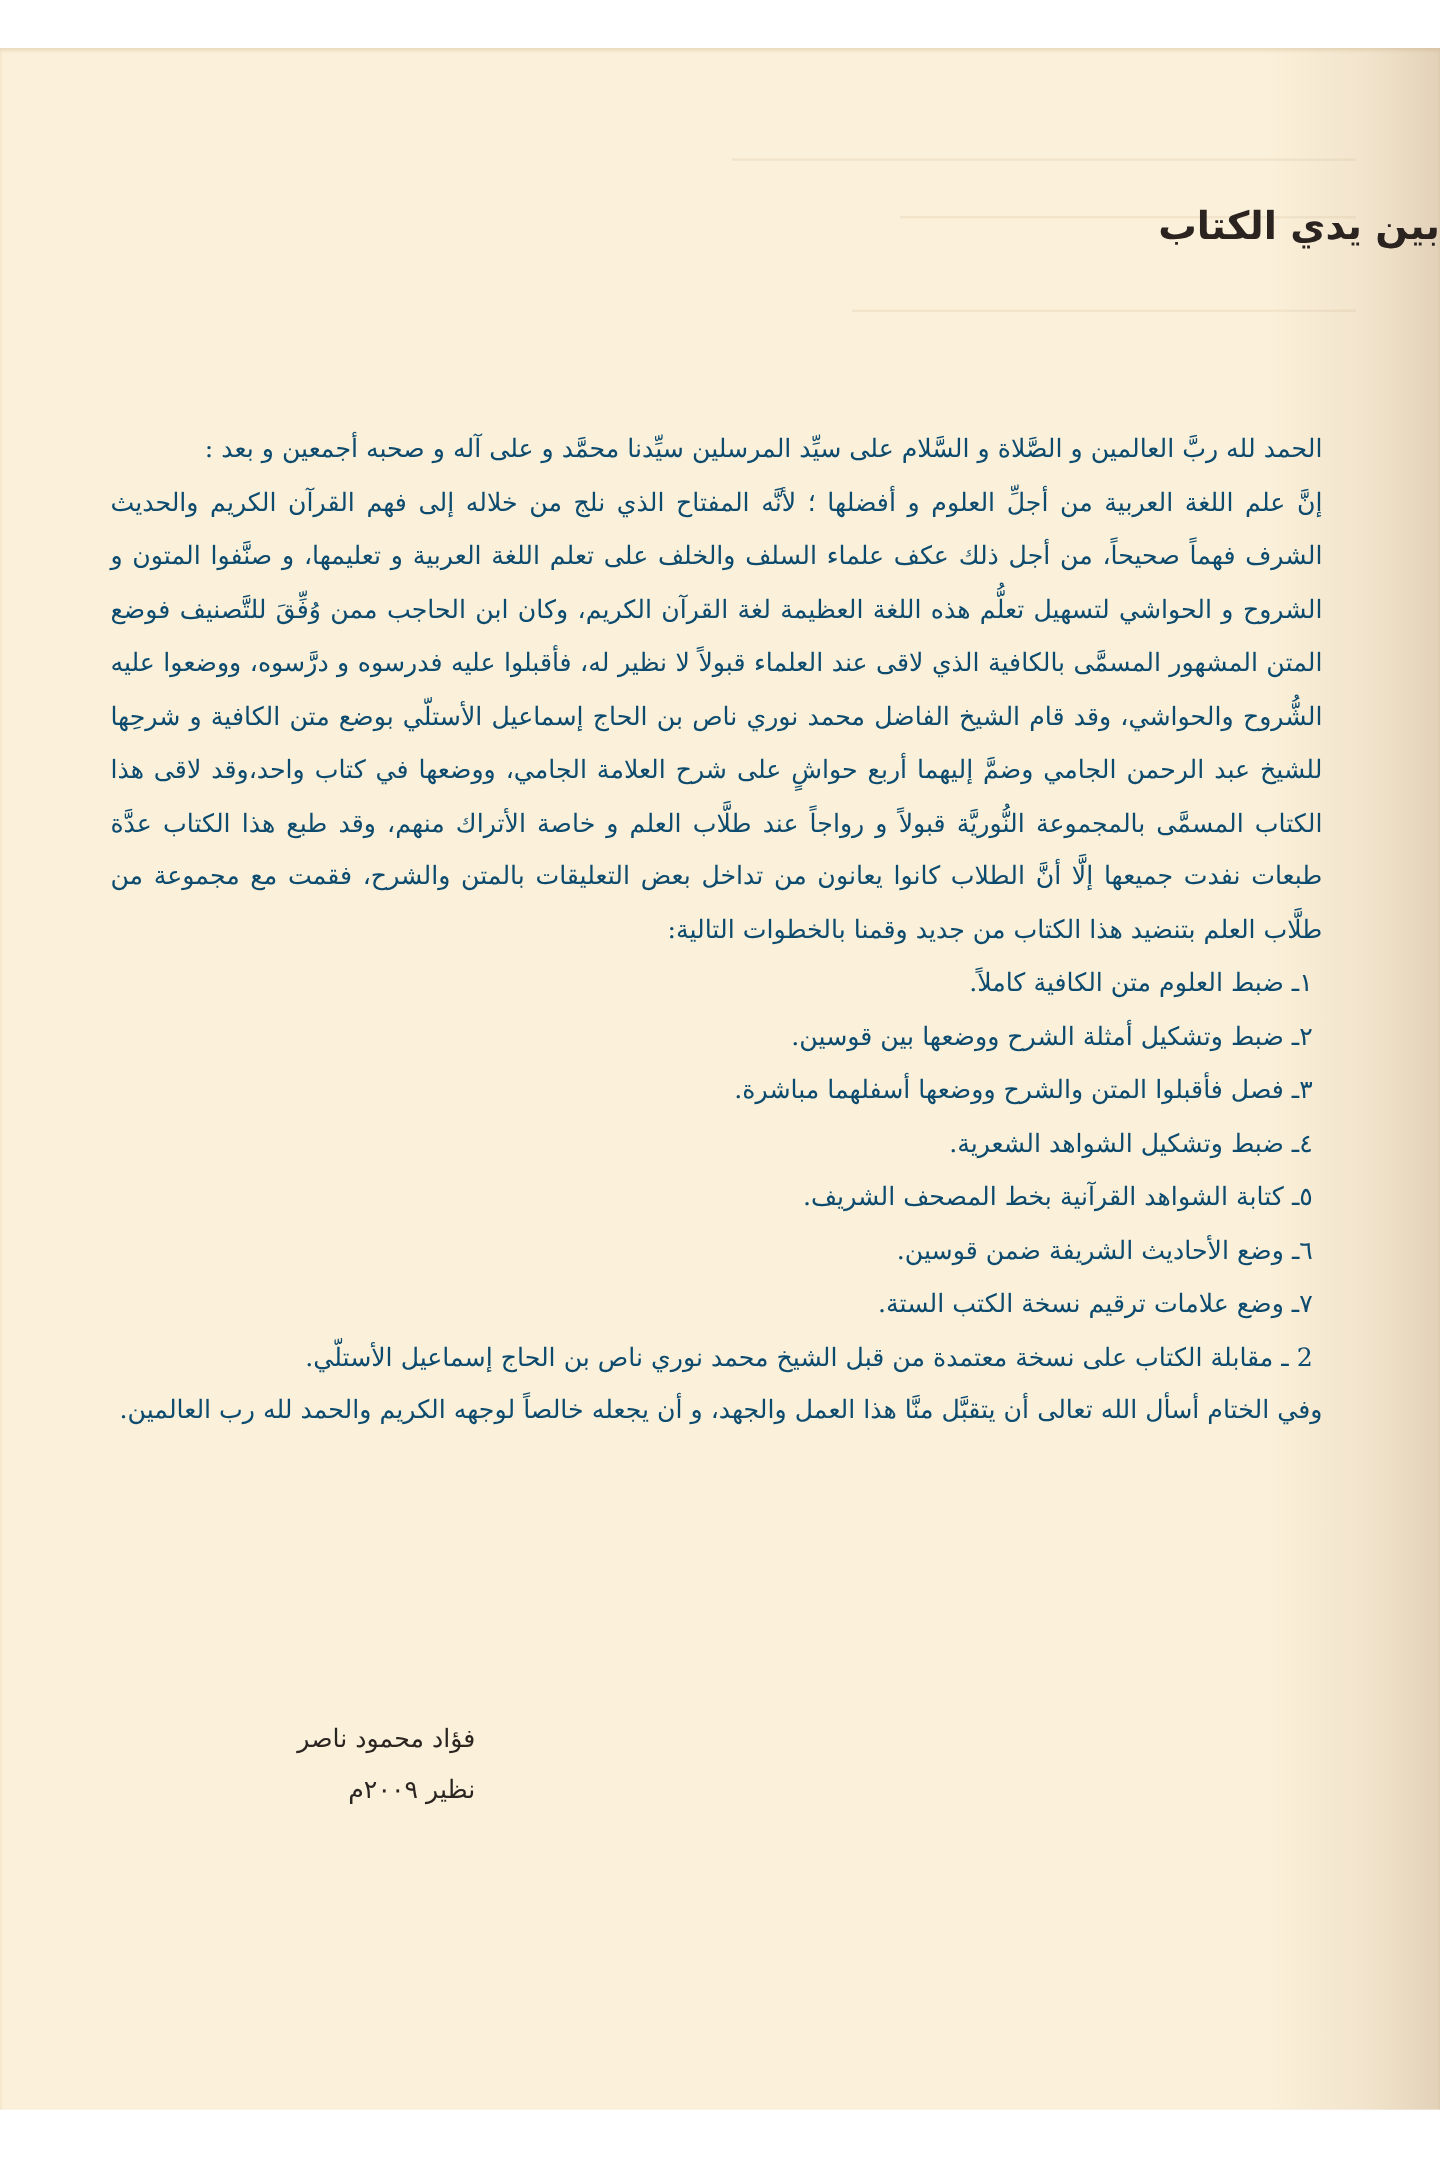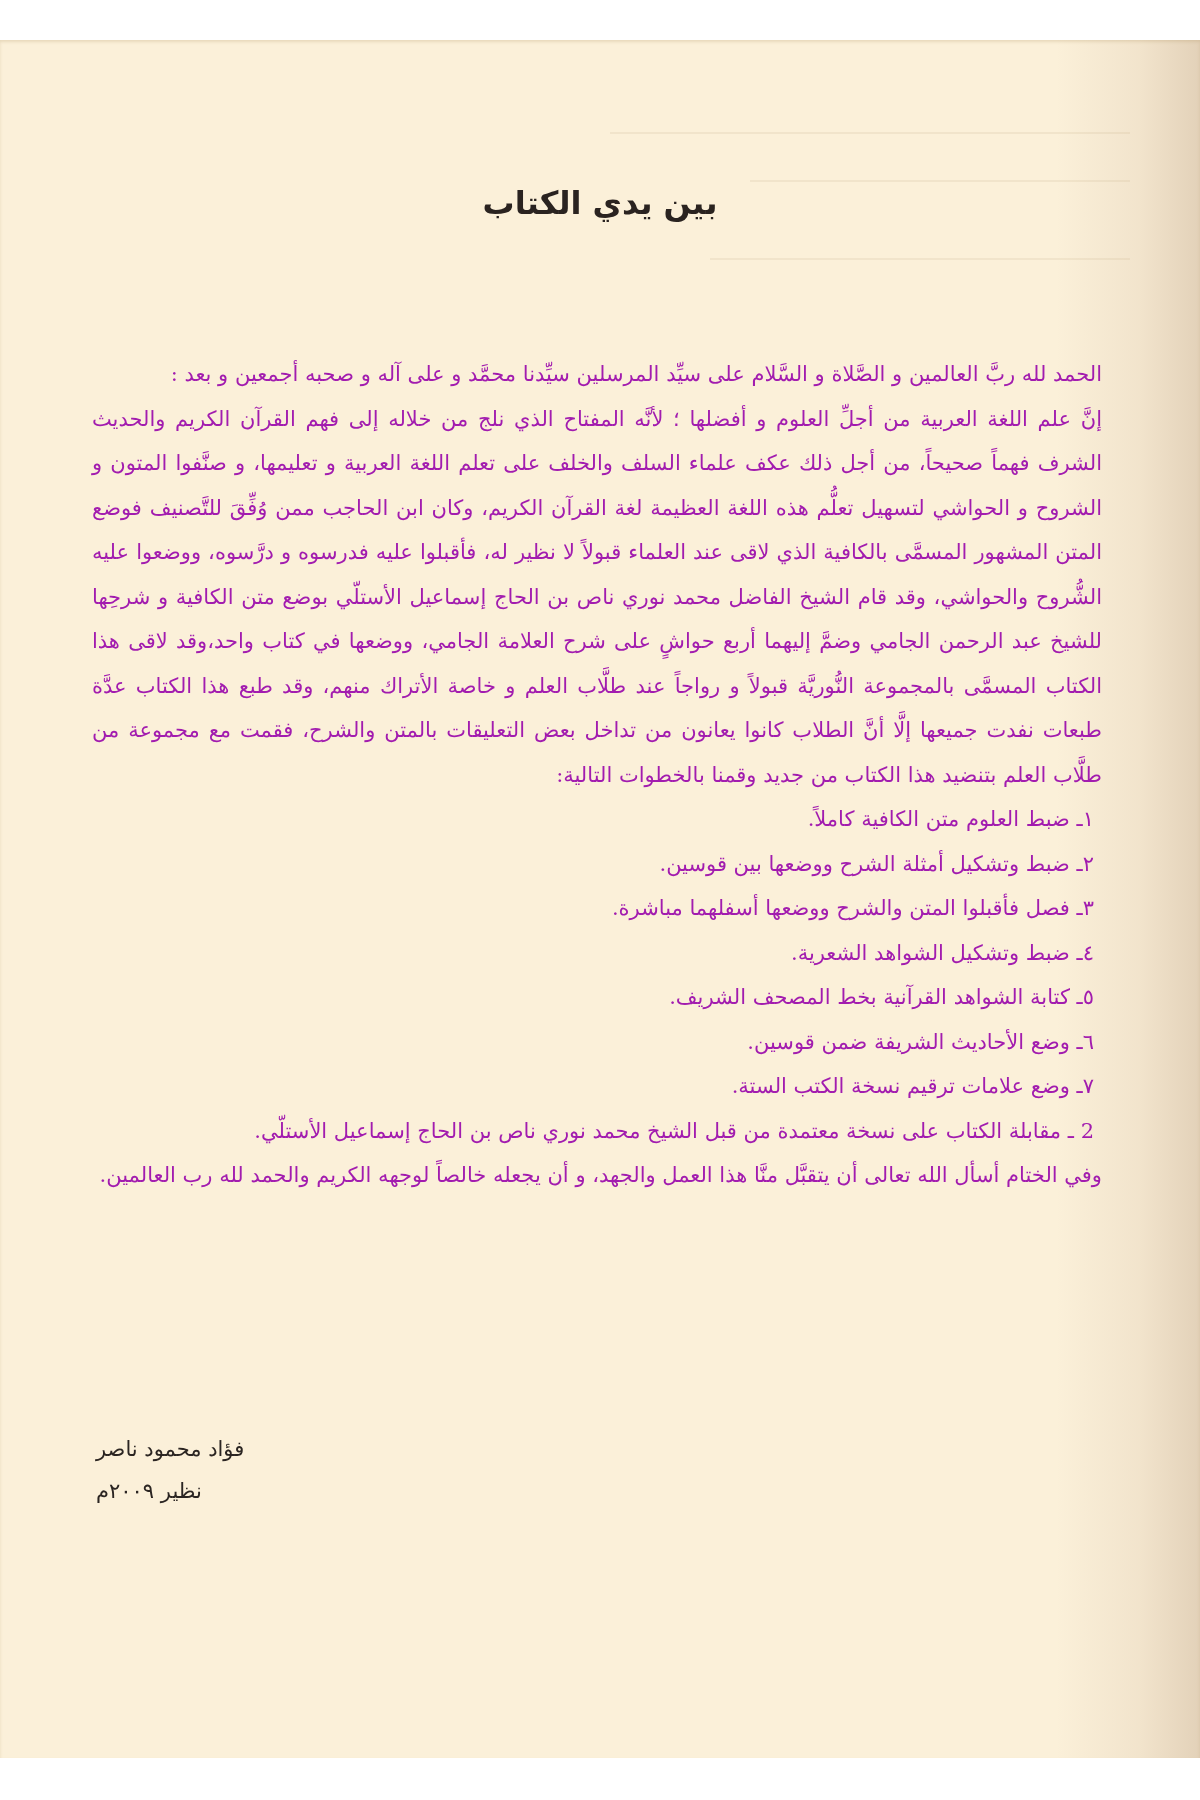--- a/index.html
+++ b/index.html
@@ -23,42 +23,41 @@
     }
     .ghost {
       position: absolute;
       right: 70px;
       width: 520px;
       height: 2px;
       background: rgba(200,175,140,0.18);
     }
     .title {
       position: absolute;
-      top: 163px;
+      top: 148px;
       left: 0;
       width: 1200px;
-      text-align: center;
       font-family: "DejaVu Sans", sans-serif;
       font-weight: bold;
       font-size: 32px;
       color: #2a2320;
       direction: rtl;
     }
     .body-text {
       position: absolute;
       top: 352px;
       left: 92px;
       width: 1010px;
       direction: rtl;
       text-align: justify;
       text-align-last: right;
       font-family: "DejaVu Serif", serif;
       font-size: 21px;
       line-height: 44.5px;
-      color: #a21caf;
+      color: #0c4a6e;
     }
     .body-text p {
       margin: 0;
     }
     .list {
       margin: 0;
       padding: 0;
       list-style: none;
     }
     .list li {
@@ -71,21 +70,21 @@
       left: 96px;
       width: 300px;
       direction: rtl;
       text-align: right;
       font-family: "DejaVu Serif", serif;
       font-size: 21px;
       line-height: 42px;
       color: #2b2522;
     }
     .signature div {
-      text-align: left;
+      text-align: right;
       direction: rtl;
     }
   </style>
 </head>
 <body>
 
 <div class="page">
   <div class="ghost" style="top:92px;"></div>
   <div class="ghost" style="top:140px;width:380px;"></div>
   <div class="ghost" style="top:218px;width:420px;"></div>

